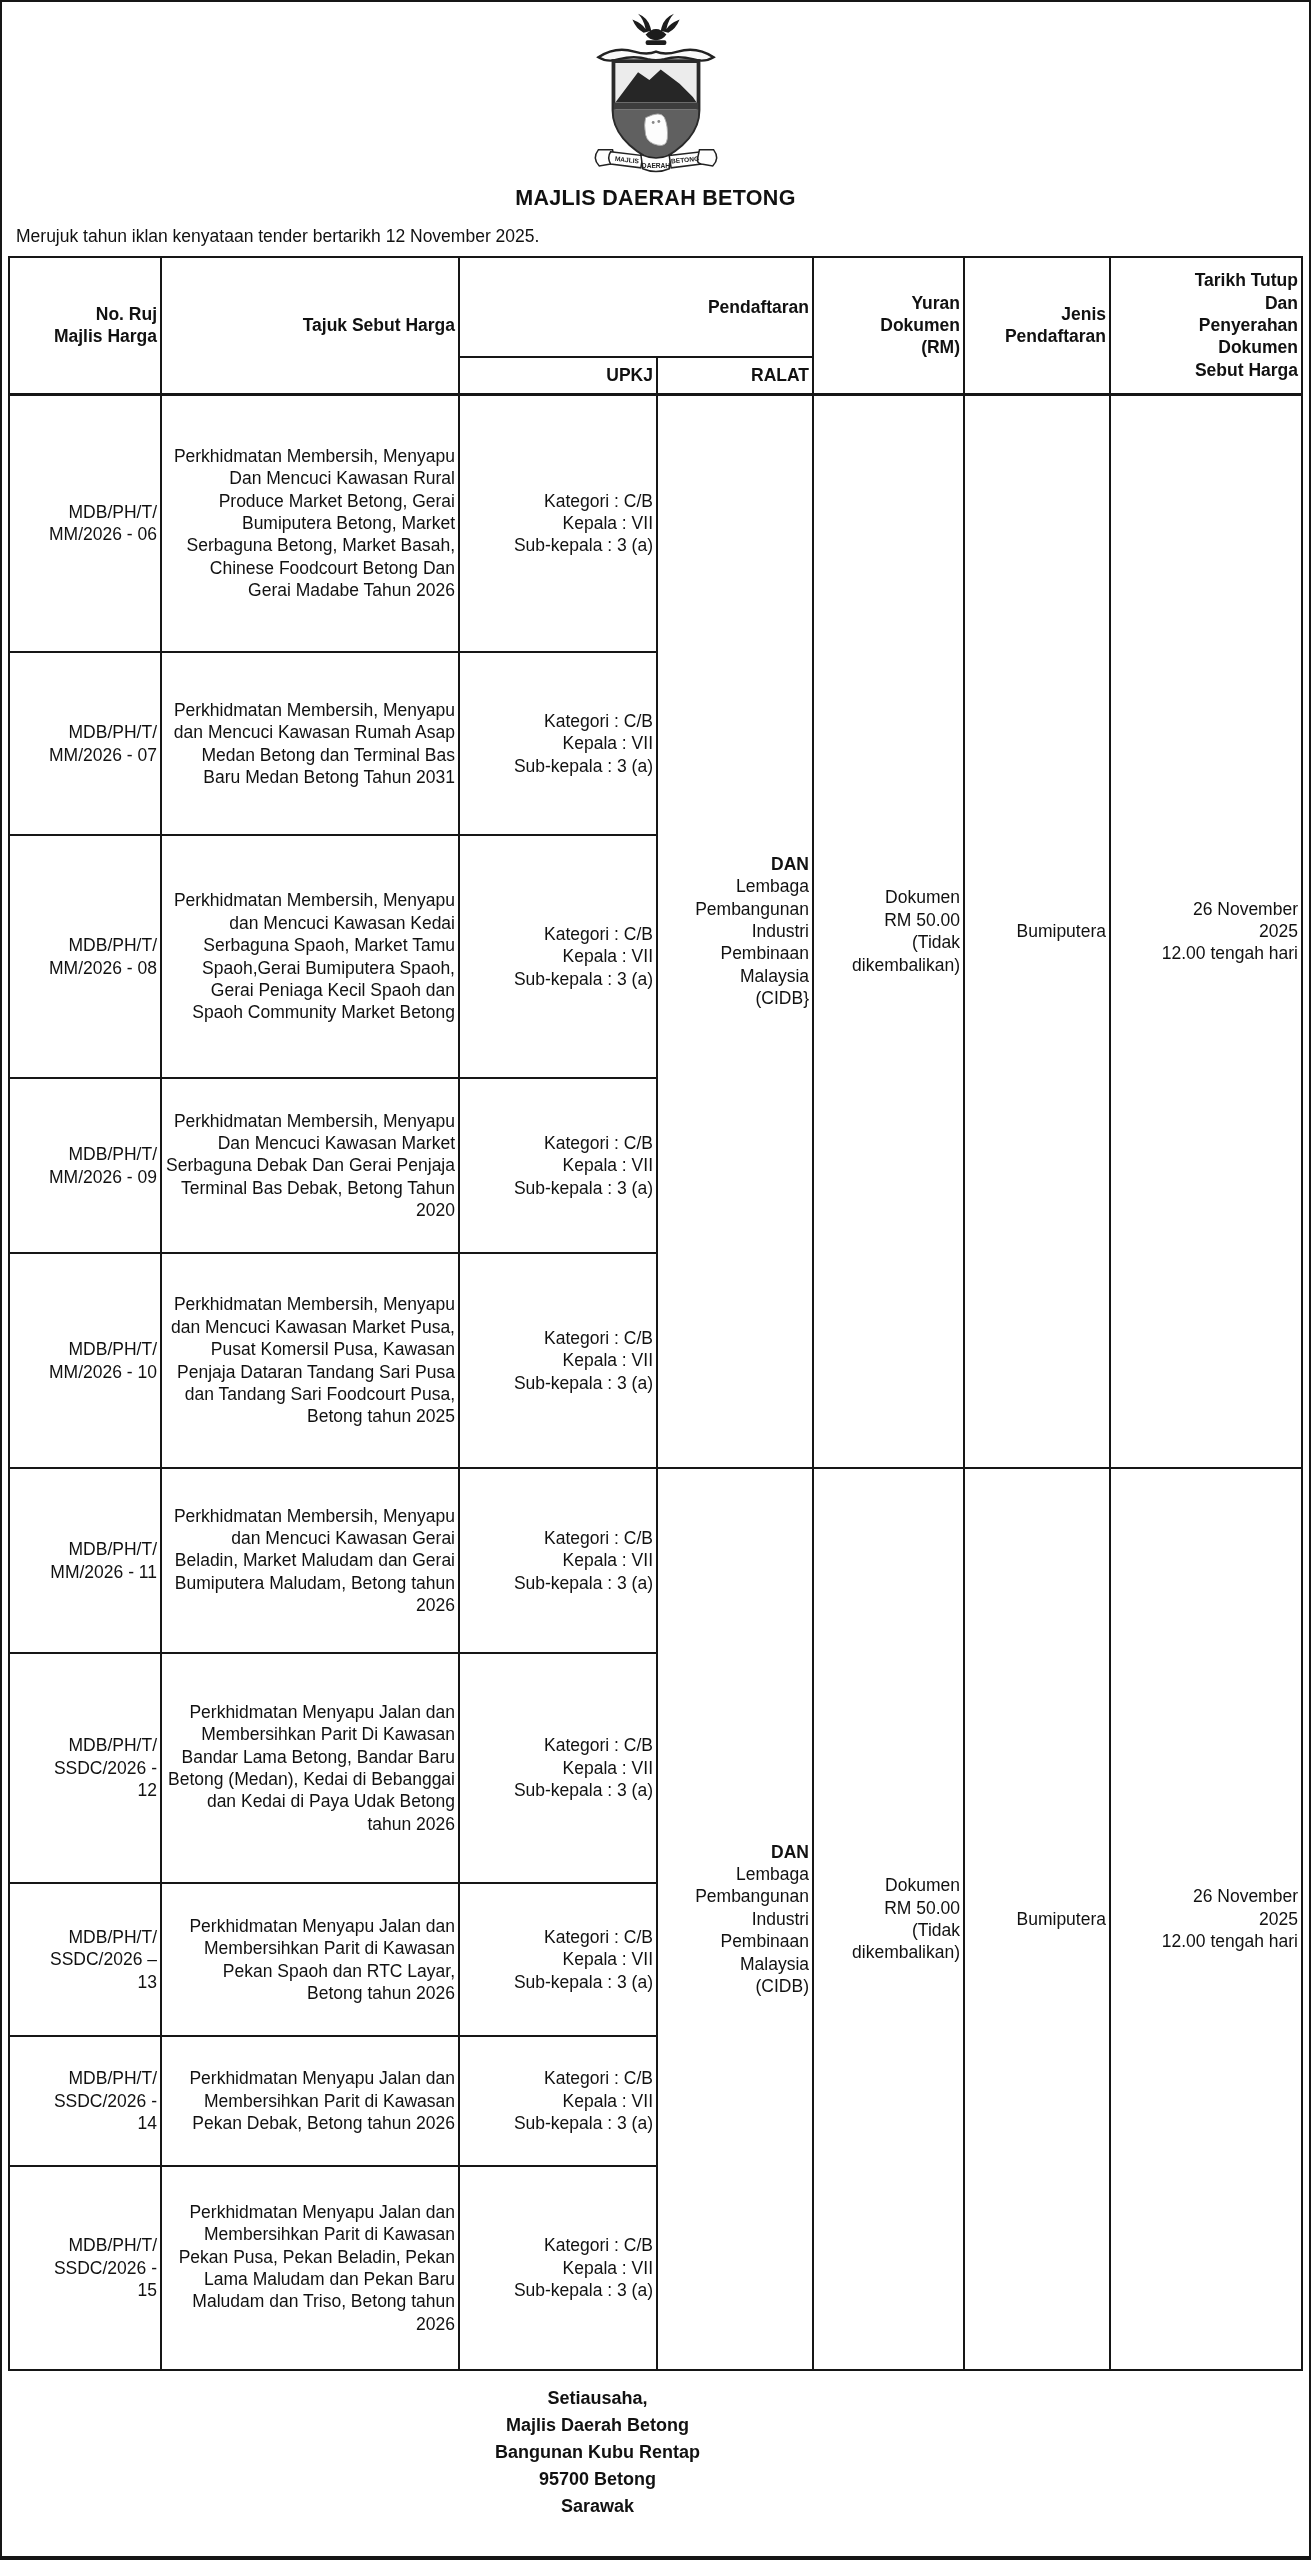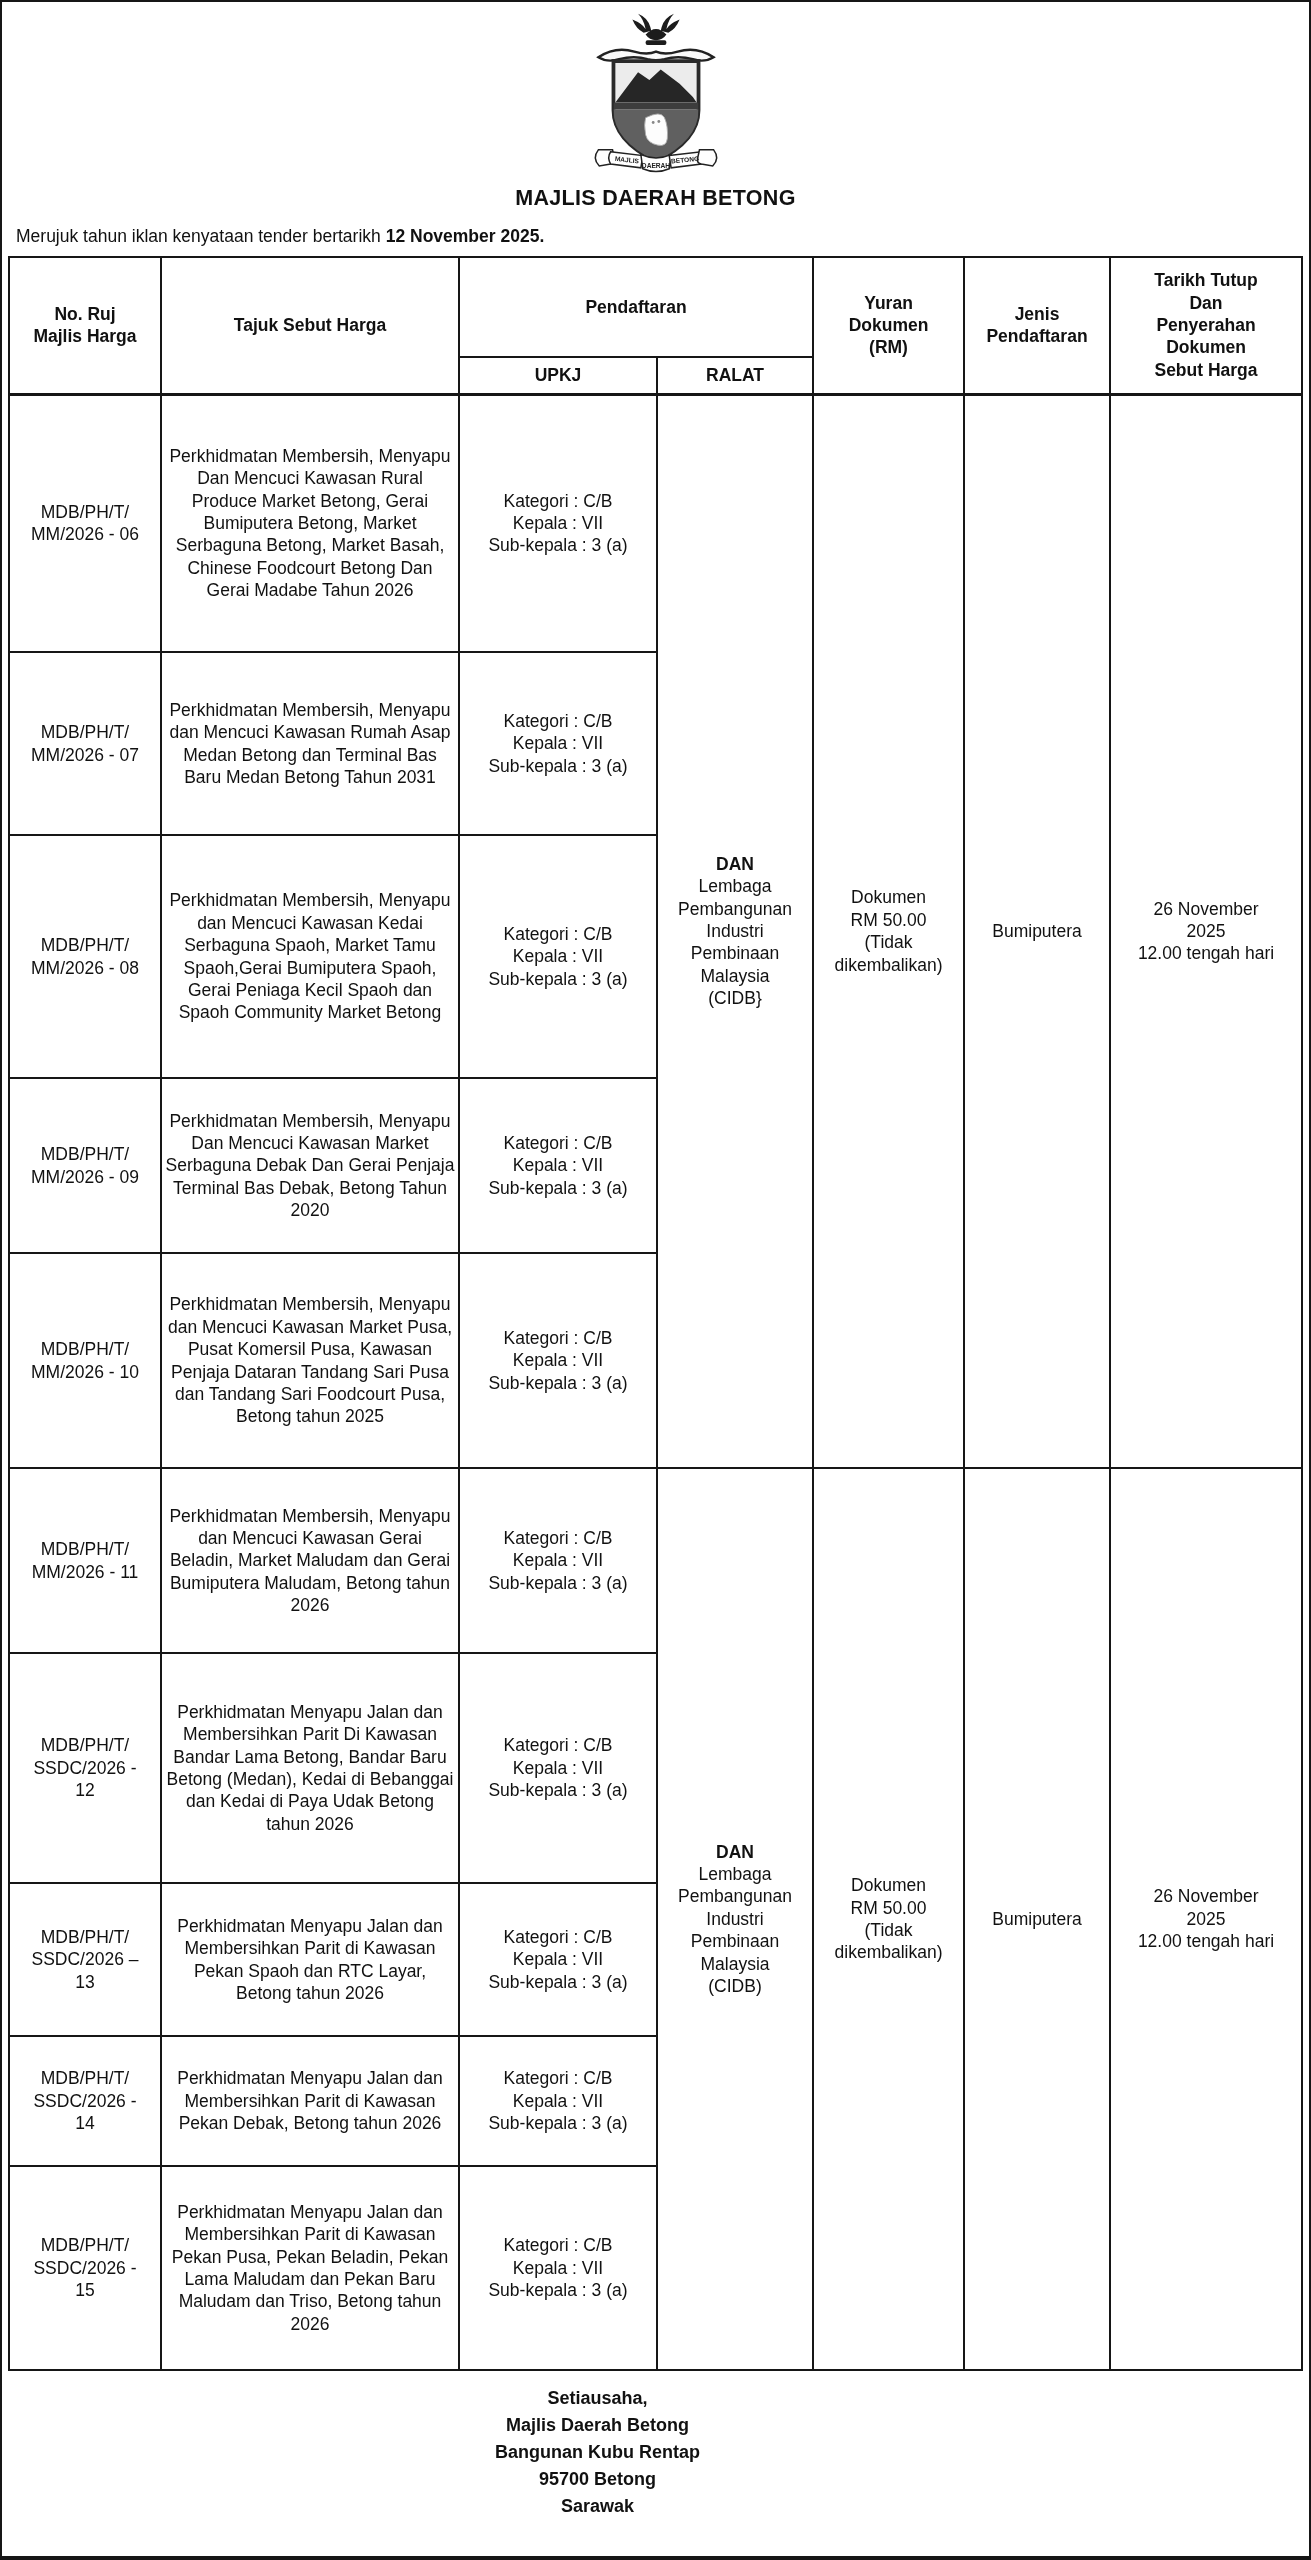--- a/index.html
+++ b/index.html
@@ -4,27 +4,27 @@
 <style>
   html,body { margin:0; padding:0; background:#ffffff; }
   .page {
     position:relative; width:1311px; height:2560px; box-sizing:border-box;
     background:#fff; border:2px solid #161616; border-bottom-width:4px;
     font-family:"Liberation Sans","DejaVu Sans",sans-serif; color:#111; overflow:hidden;
   }
   .crest-wrap { text-align:center; margin-top:8px; height:172px; }
   .title { text-align:center; font-weight:bold; font-size:21.5px; line-height:33px; letter-spacing:.3px; }
   .intro { margin:11px 0 0 14px; font-size:17.5px; }
-  .intro b { font-weight:bold; }
+  .intro b { font-weight:normal; }
   table.tender {
     border-collapse:collapse; table-layout:fixed; width:1295px;
     margin:9px auto 0 auto;
   }
   table.tender th, table.tender td {
-    border:2px solid #161616; text-align:center; vertical-align:middle;
+    border:2px solid #161616; text-align:right; vertical-align:middle;
     padding:2px 3px; font-size:17.5px; line-height:1.28; font-weight:normal;
     overflow:hidden;
   }
   table.tender thead th { font-weight:bold; }
   table.tender thead { border-bottom:3px solid #161616; }
   .ws { white-space:pre-line; }
   .b { font-weight:bold; }
   .footer {
     margin-top:14px; text-align:center; font-weight:bold; font-size:18px;
     line-height:27px; white-space:pre-line; transform:translateX(-58px);

